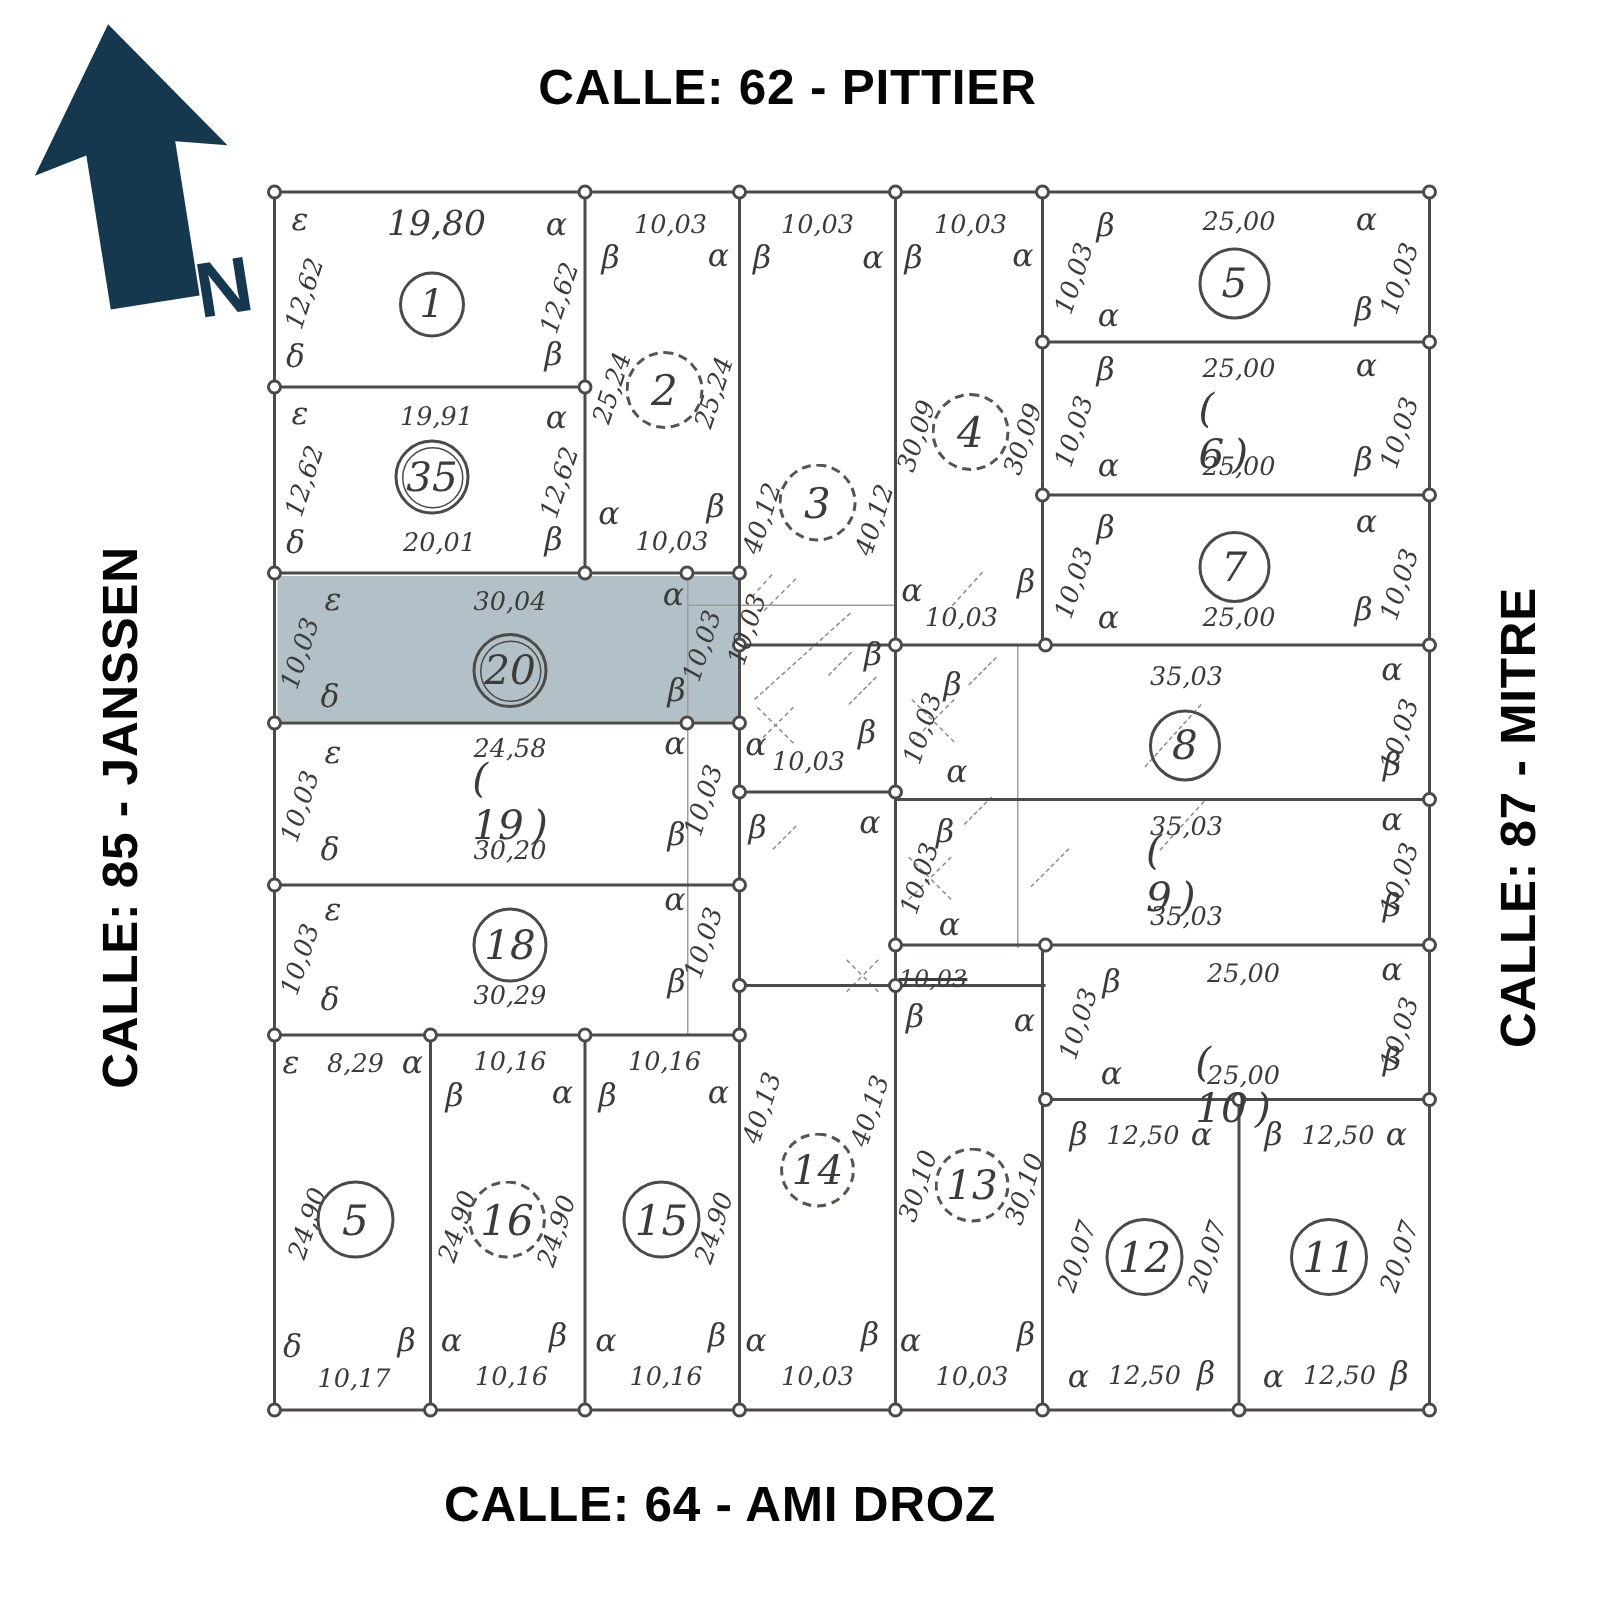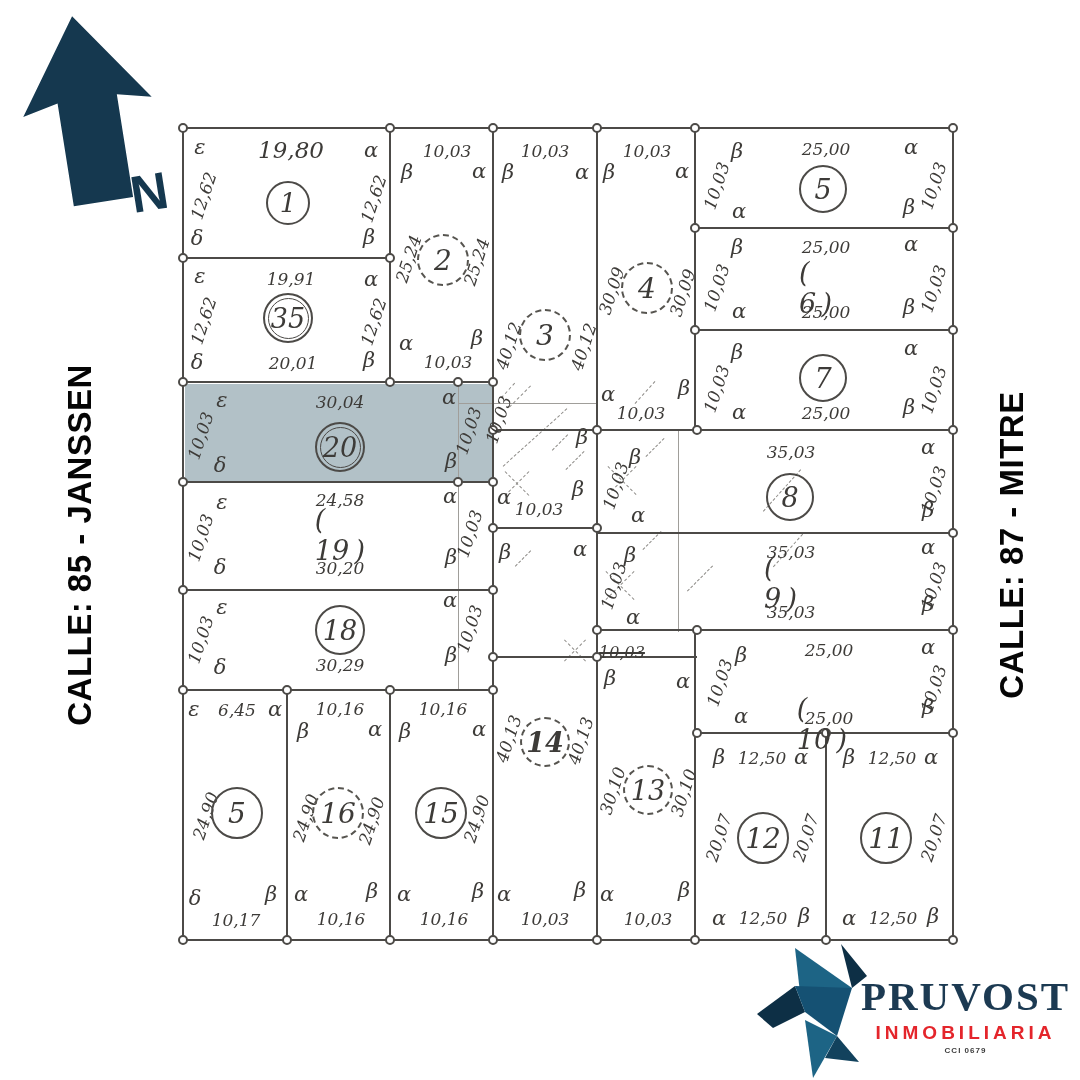--- a/index.html
+++ b/index.html
@@ -39,20 +39,22 @@
   .logo-sub{position:absolute;left:98px;top:82px;width:225px;text-align:center;
             font-weight:bold;font-size:19px;color:#e4252b;letter-spacing:4px;}
   .logo-reg{position:absolute;left:98px;top:106px;width:225px;text-align:center;
             font-weight:bold;font-size:8px;color:#3e3e3e;letter-spacing:1px;}
 </style>
 </head>
 <body>
 
 <div id="stage">
 
+  <div class="street" style="left:525px;top:58px;">CALLE: 62 - PITTIER</div>
+  <div class="street" style="left:480px;top:1003px;">CALLE: 64 - AMI DROZ</div>
   <div class="street vert" style="left:80px;top:545px;">CALLE: 85 - JANSSEN</div>
   <div class="street vert" style="left:1012px;top:545px;">CALLE: 87 - MITRE</div>
 
   <div id="north">
     <svg width="150" height="210" viewBox="0 0 150 210">
       <polygon points="72,4 138,96 104,88 104,192 44,192 44,88 8,96" fill="#15384f"></polygon>
     </svg>
     <span class="nletter">N</span>
   </div>
 
@@ -270,21 +272,21 @@
       <div class="lbl" style="left: 451px; top: 557px; font-size: 21px; transform: translate(-50%, -50%) rotate(0deg);">β</div>
       <div class="lbl" style="left: 470px; top: 534px; font-size: 17px; transform: translate(-50%, -50%) rotate(-72deg);">10,03</div>
       <div class="lbl" style="left: 222px; top: 607px; font-size: 21px; transform: translate(-50%, -50%) rotate(0deg);">ε</div>
       <div class="lbl" style="left: 450px; top: 600px; font-size: 21px; transform: translate(-50%, -50%) rotate(0deg);">α</div>
       <div class="lbl" style="left: 201px; top: 640px; font-size: 17px; transform: translate(-50%, -50%) rotate(-72deg);">10,03</div>
       <div class="lbl" style="left: 220px; top: 667px; font-size: 21px; transform: translate(-50%, -50%) rotate(0deg);">δ</div>
       <div class="lbl" style="left: 340px; top: 665px; font-size: 17px; transform: translate(-50%, -50%) rotate(0deg);">30,29</div>
       <div class="lbl" style="left: 451px; top: 655px; font-size: 21px; transform: translate(-50%, -50%) rotate(0deg);">β</div>
       <div class="lbl" style="left: 470px; top: 629px; font-size: 17px; transform: translate(-50%, -50%) rotate(-72deg);">10,03</div>
       <div class="lbl" style="left: 194px; top: 709px; font-size: 21px; transform: translate(-50%, -50%) rotate(0deg);">ε</div>
-      <div class="lbl" style="left: 237px; top: 710px; font-size: 17px; transform: translate(-50%, -50%) rotate(0deg);">6,45</div>
+      <div class="lbl" style="left: 237px; top: 710px; font-size: 17px; transform: translate(-50%, -50%) rotate(0deg);">8,29</div>
       <div class="lbl" style="left: 275px; top: 709px; font-size: 21px; transform: translate(-50%, -50%) rotate(0deg);">α</div>
       <div class="lbl" style="left: 206px; top: 816px; font-size: 17px; transform: translate(-50%, -50%) rotate(-72deg);">24,90</div>
       <div class="lbl" style="left: 195px; top: 898px; font-size: 21px; transform: translate(-50%, -50%) rotate(0deg);">δ</div>
       <div class="lbl" style="left: 236px; top: 920px; font-size: 17px; transform: translate(-50%, -50%) rotate(0deg);">10,17</div>
       <div class="lbl" style="left: 271px; top: 894px; font-size: 21px; transform: translate(-50%, -50%) rotate(0deg);">β</div>
       <div class="lbl" style="left: 340px; top: 709px; font-size: 17px; transform: translate(-50%, -50%) rotate(0deg);">10,16</div>
       <div class="lbl" style="left: 303px; top: 731px; font-size: 21px; transform: translate(-50%, -50%) rotate(0deg);">β</div>
       <div class="lbl" style="left: 375px; top: 729px; font-size: 21px; transform: translate(-50%, -50%) rotate(0deg);">α</div>
       <div class="lbl" style="left: 306px; top: 818px; font-size: 17px; transform: translate(-50%, -50%) rotate(-72deg);">24,90</div>
       <div class="lbl" style="left: 372px; top: 821px; font-size: 17px; transform: translate(-50%, -50%) rotate(-72deg);">24,90</div>
@@ -350,21 +352,21 @@
       </div>
       <div class="lot c" style="left: 860px; top: 812px; width: 52px; height: 52px; font-size: 28px;">
         <span>11</span>
       </div>
       <div class="lot c" style="left: 737px; top: 812px; width: 52px; height: 52px; font-size: 28px;">
         <span>12</span>
       </div>
       <div class="lot d" style="left: 623px; top: 765px; width: 50px; height: 50px; font-size: 27px;">
         <span>13</span>
       </div>
-      <div class="lot d" style="left: 520px; top: 717px; width: 50px; height: 50px; font-size: 27px; font-weight: bold;">
+      <div class="lot d" style="left: 520px; top: 755px; width: 50px; height: 50px; font-size: 27px;">
         <span>14</span>
       </div>
       <div class="lot c" style="left: 415px; top: 787px; width: 52px; height: 52px; font-size: 28px;">
         <span>15</span>
       </div>
       <div class="lot d" style="left: 312px; top: 787px; width: 52px; height: 52px; font-size: 28px;">
         <span>16</span>
       </div>
       <div class="lot c" style="left: 211px; top: 787px; width: 52px; height: 52px; font-size: 28px;">
         <span>5</span>
@@ -374,26 +376,13 @@
       </div>
       <div class="lot p" style="left: 315px; top: 510px; width: 50px; height: 50px; font-size: 27px;">
         <span>( 19 )</span>
       </div>
       <div class="lot cc" style="left: 315px; top: 422px; width: 50px; height: 50px; font-size: 27px;">
         <div class="inner"></div>
         <span>20</span>
       </div>
     </div>
 
-  <div id="logo">
-    <svg width="125" height="138" viewBox="0 0 125 138">
-      <polygon points="40,6 97,46 46,60" fill="#1d6485"></polygon>
-      <polygon points="86,2 112,34 97,46" fill="#0d2f45"></polygon>
-      <polygon points="2,72 40,44 50,70 18,86" fill="#0d2f45"></polygon>
-      <polygon points="40,44 97,46 82,94 50,70" fill="#155173"></polygon>
-      <polygon points="50,78 82,94 58,136" fill="#1d6485"></polygon>
-      <polygon points="82,94 104,120 70,116" fill="#12425d"></polygon>
-    </svg>
-    <div class="logo-name">PRUVOST</div>
-    <div class="logo-sub">INMOBILIARIA</div>
-    <div class="logo-reg">CCI 0679</div>
-  </div>
 </div>
 
 </body></html>

